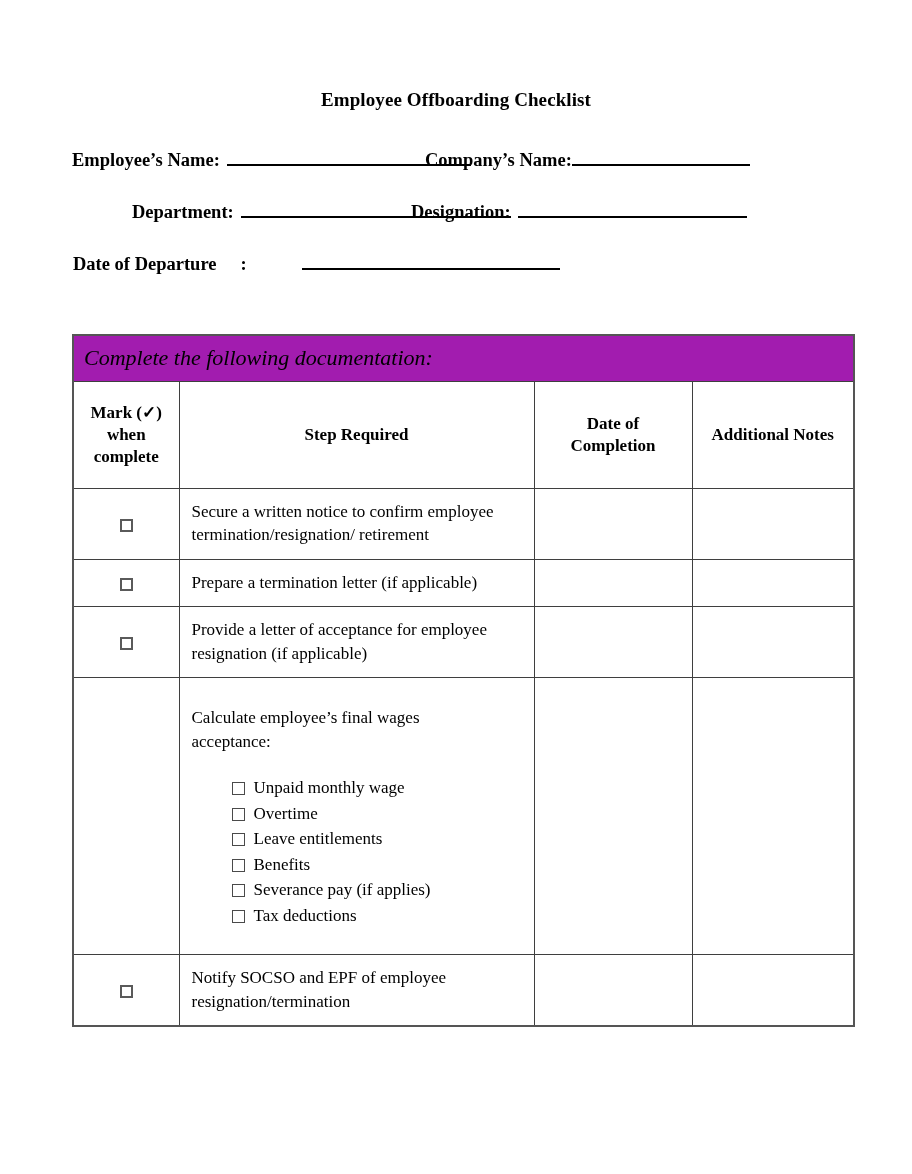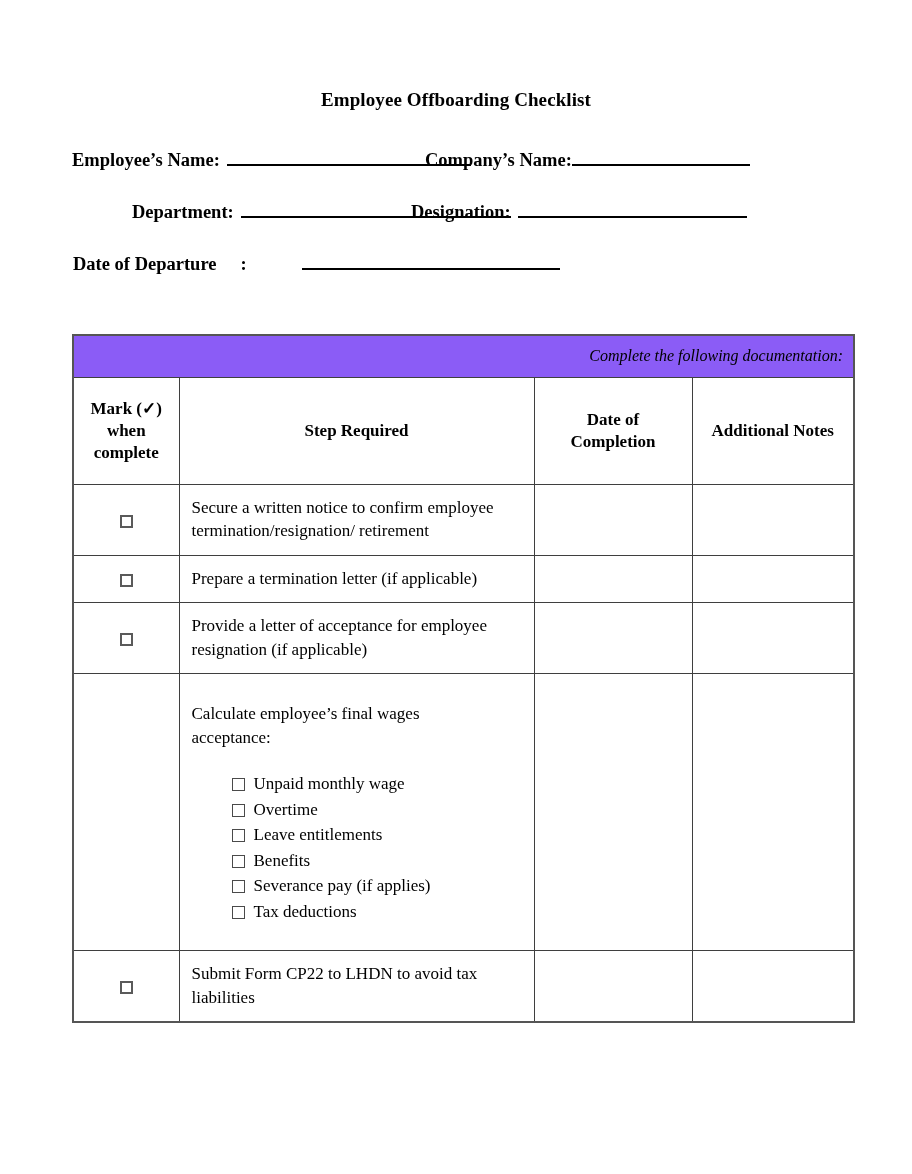--- a/index.html
+++ b/index.html
@@ -83,28 +83,27 @@
   .checklist-table th {
     border: 1px solid #3f3f3f;
     padding: 0;
     vertical-align: top;
   }
   .checklist-table {
     border: 2px solid #555555;
   }
 
   .banner-cell {
-    background: #8b5cf6;
+    background: #a21caf;
     font-style: italic;
-    font-size: 16px;
+    font-size: 22px;
     padding: 9px 10px 10px 10px !important;
     height: 22px;
     vertical-align: middle !important;
     border-bottom: 1px solid #3f3f3f;
-    text-align: right;
   }
 
   .col-head {
     text-align: center;
     vertical-align: middle !important;
     font-weight: bold;
     font-size: 17px;
     padding: 10px 4px !important;
     line-height: 1.28;
   }
@@ -278,26 +277,26 @@
               <li><span class="checkbox-sm"></span><span>Benefits</span></li>
               <li><span class="checkbox-sm"></span><span>Severance pay (if applies)</span></li>
               <li><span class="checkbox-sm"></span><span>Tax deductions</span></li>
             </ul>
           </div>
         </td>
         <td class="cell-blank"></td>
         <td class="cell-blank"></td>
       </tr>
 
-
       <tr>
         <td class="cell-mark">
           <span class="checkbox"></span>
         </td>
-        <td class="cell-step">Submit Form CP22 to LHDN to avoid tax liabilities</td>
-        <td class="cell-blank"></td>
-        <td class="cell-blank"></td>
-      </tr>
+        <td class="cell-step">Notify SOCSO and EPF of employee resignation/termination</td>
+        <td class="cell-blank"></td>
+        <td class="cell-blank"></td>
+      </tr>
+
 
     </tbody>
   </table>
 
 </div>
 
 </body></html>

